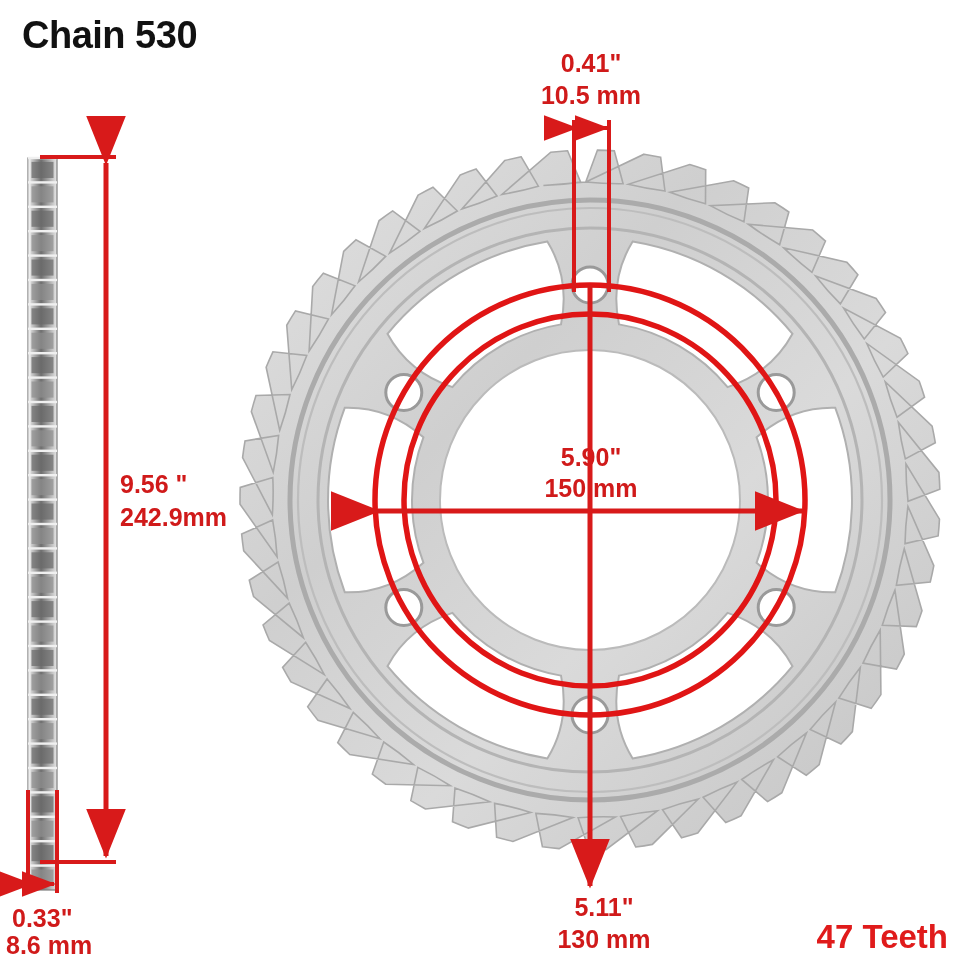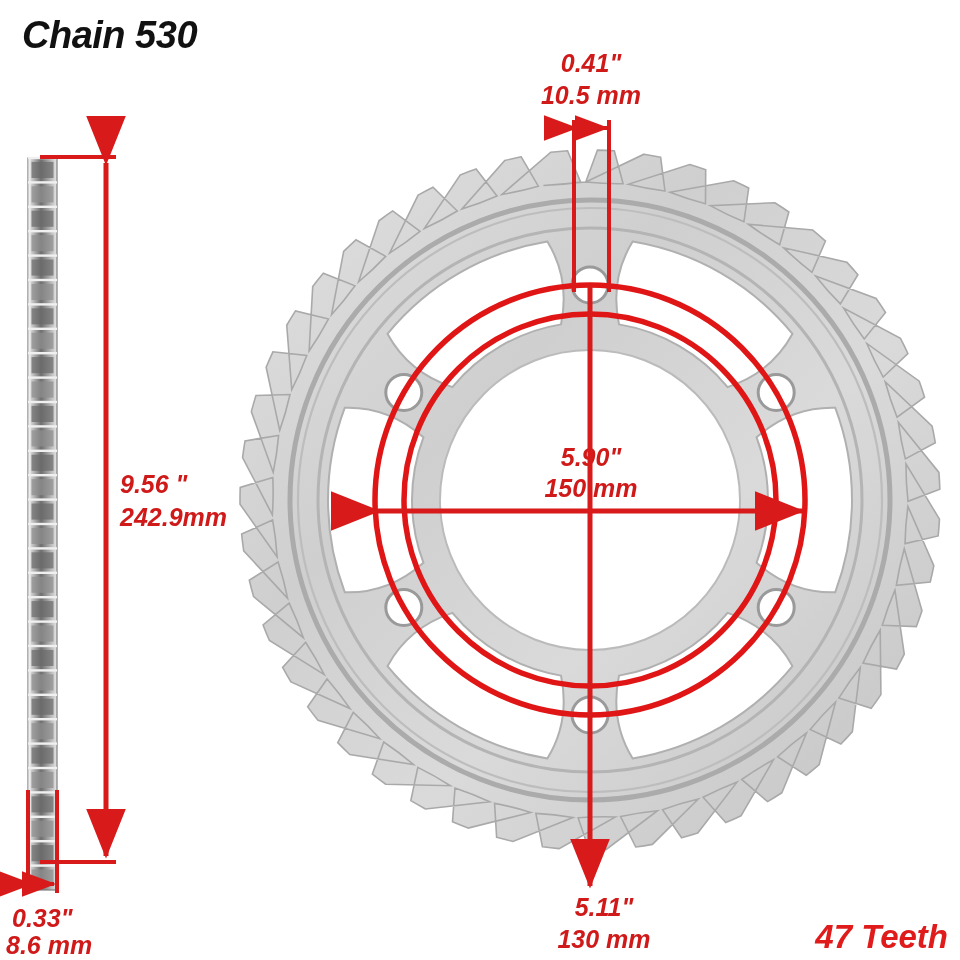--- a/index.html
+++ b/index.html
@@ -1,21 +1,21 @@
 <!DOCTYPE html>
 <html><head>
 <meta charset="utf-8">
 <style>
   html,body{margin:0;padding:0;background:#ffffff;}
   body{
     width:960px;height:960px;
     font-family:"Liberation Sans","DejaVu Sans",sans-serif;
     overflow:hidden;position:relative;
   }
-  #stage{position:absolute;left:0;top:0;width:960px;height:960px;font-style:italic;}
+  #stage{position:absolute;left:0;top:0;width:960px;height:960px;}
   svg{display:block;}
   .ttl{font-weight:bold;font-size:38px;fill:#111111;letter-spacing:-0.5px;}
   .dim{font-weight:bold;font-size:25px;fill:#D01A1A;text-anchor:middle;}
   .dim-l{font-weight:bold;font-size:25px;fill:#D01A1A;text-anchor:start;}
   .teeth{font-weight:bold;font-size:33px;fill:#E01B1B;text-anchor:end;}
   .rl2{stroke:#D81A1A;fill:none;stroke-width:4;}
   .rl3{stroke:#D81A1A;fill:none;stroke-width:5;}
   .circ{stroke:#E01515;fill:none;stroke-width:5.5;}
 </style>
 </head>

